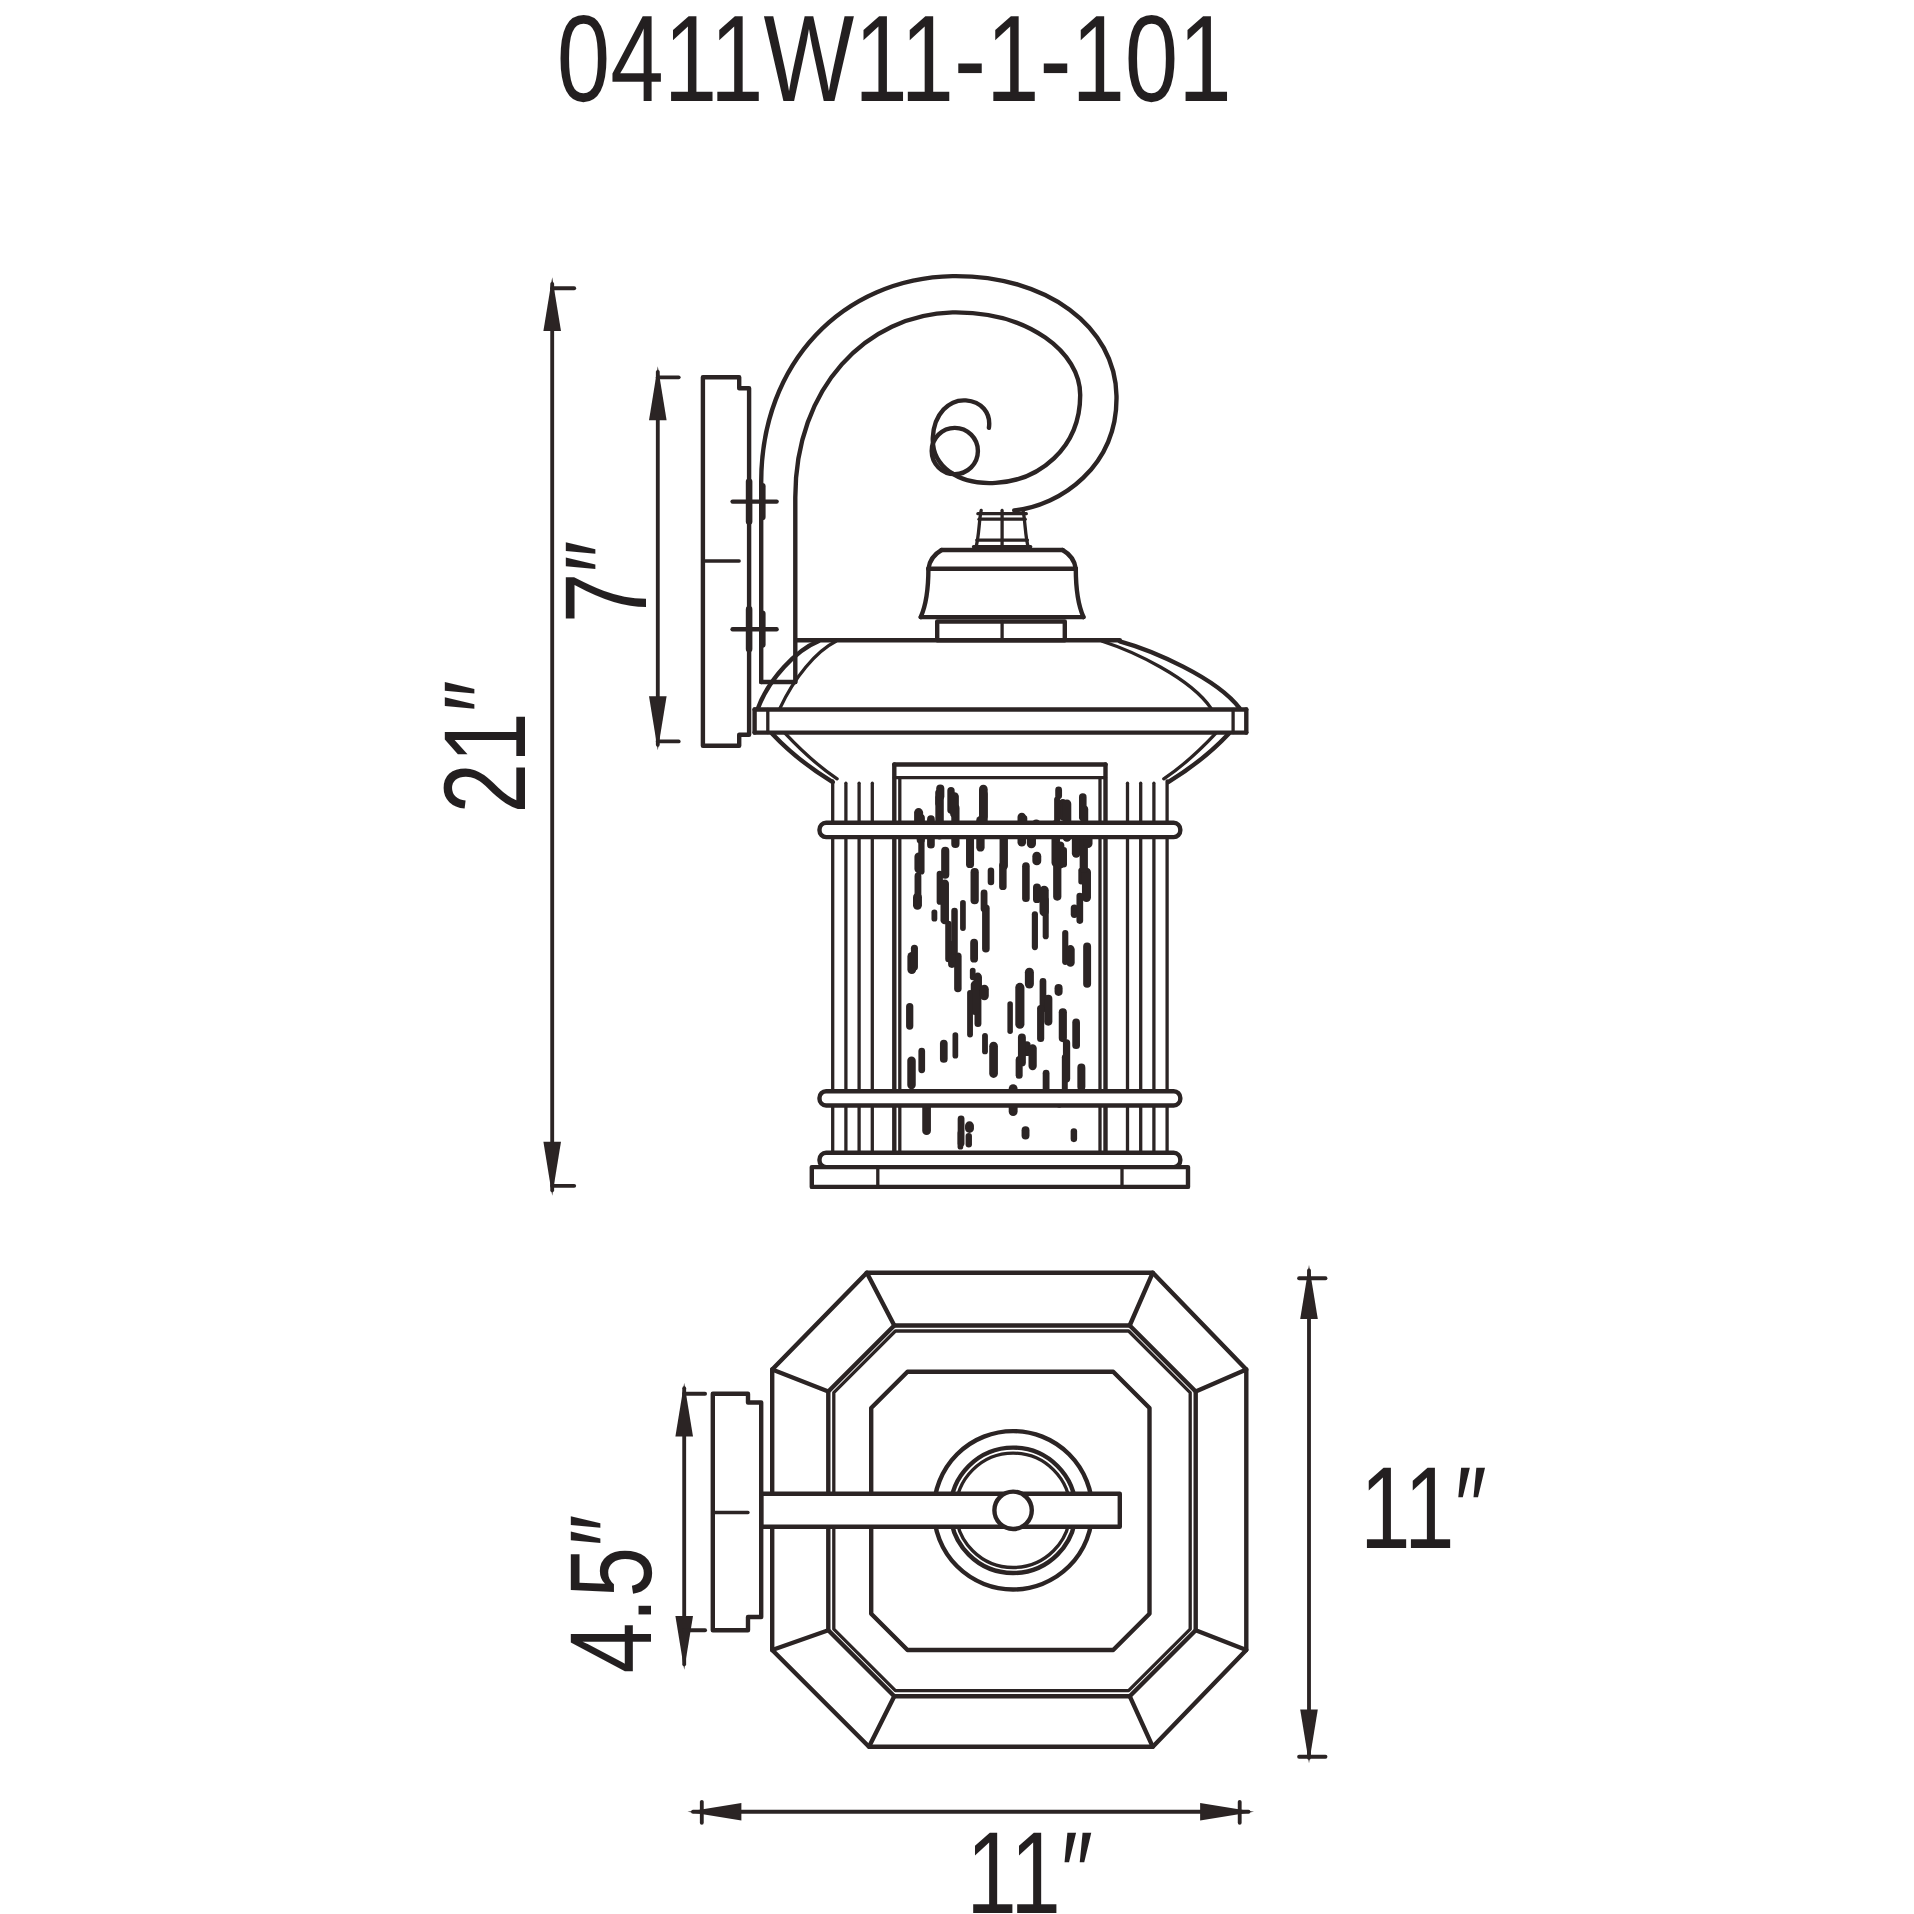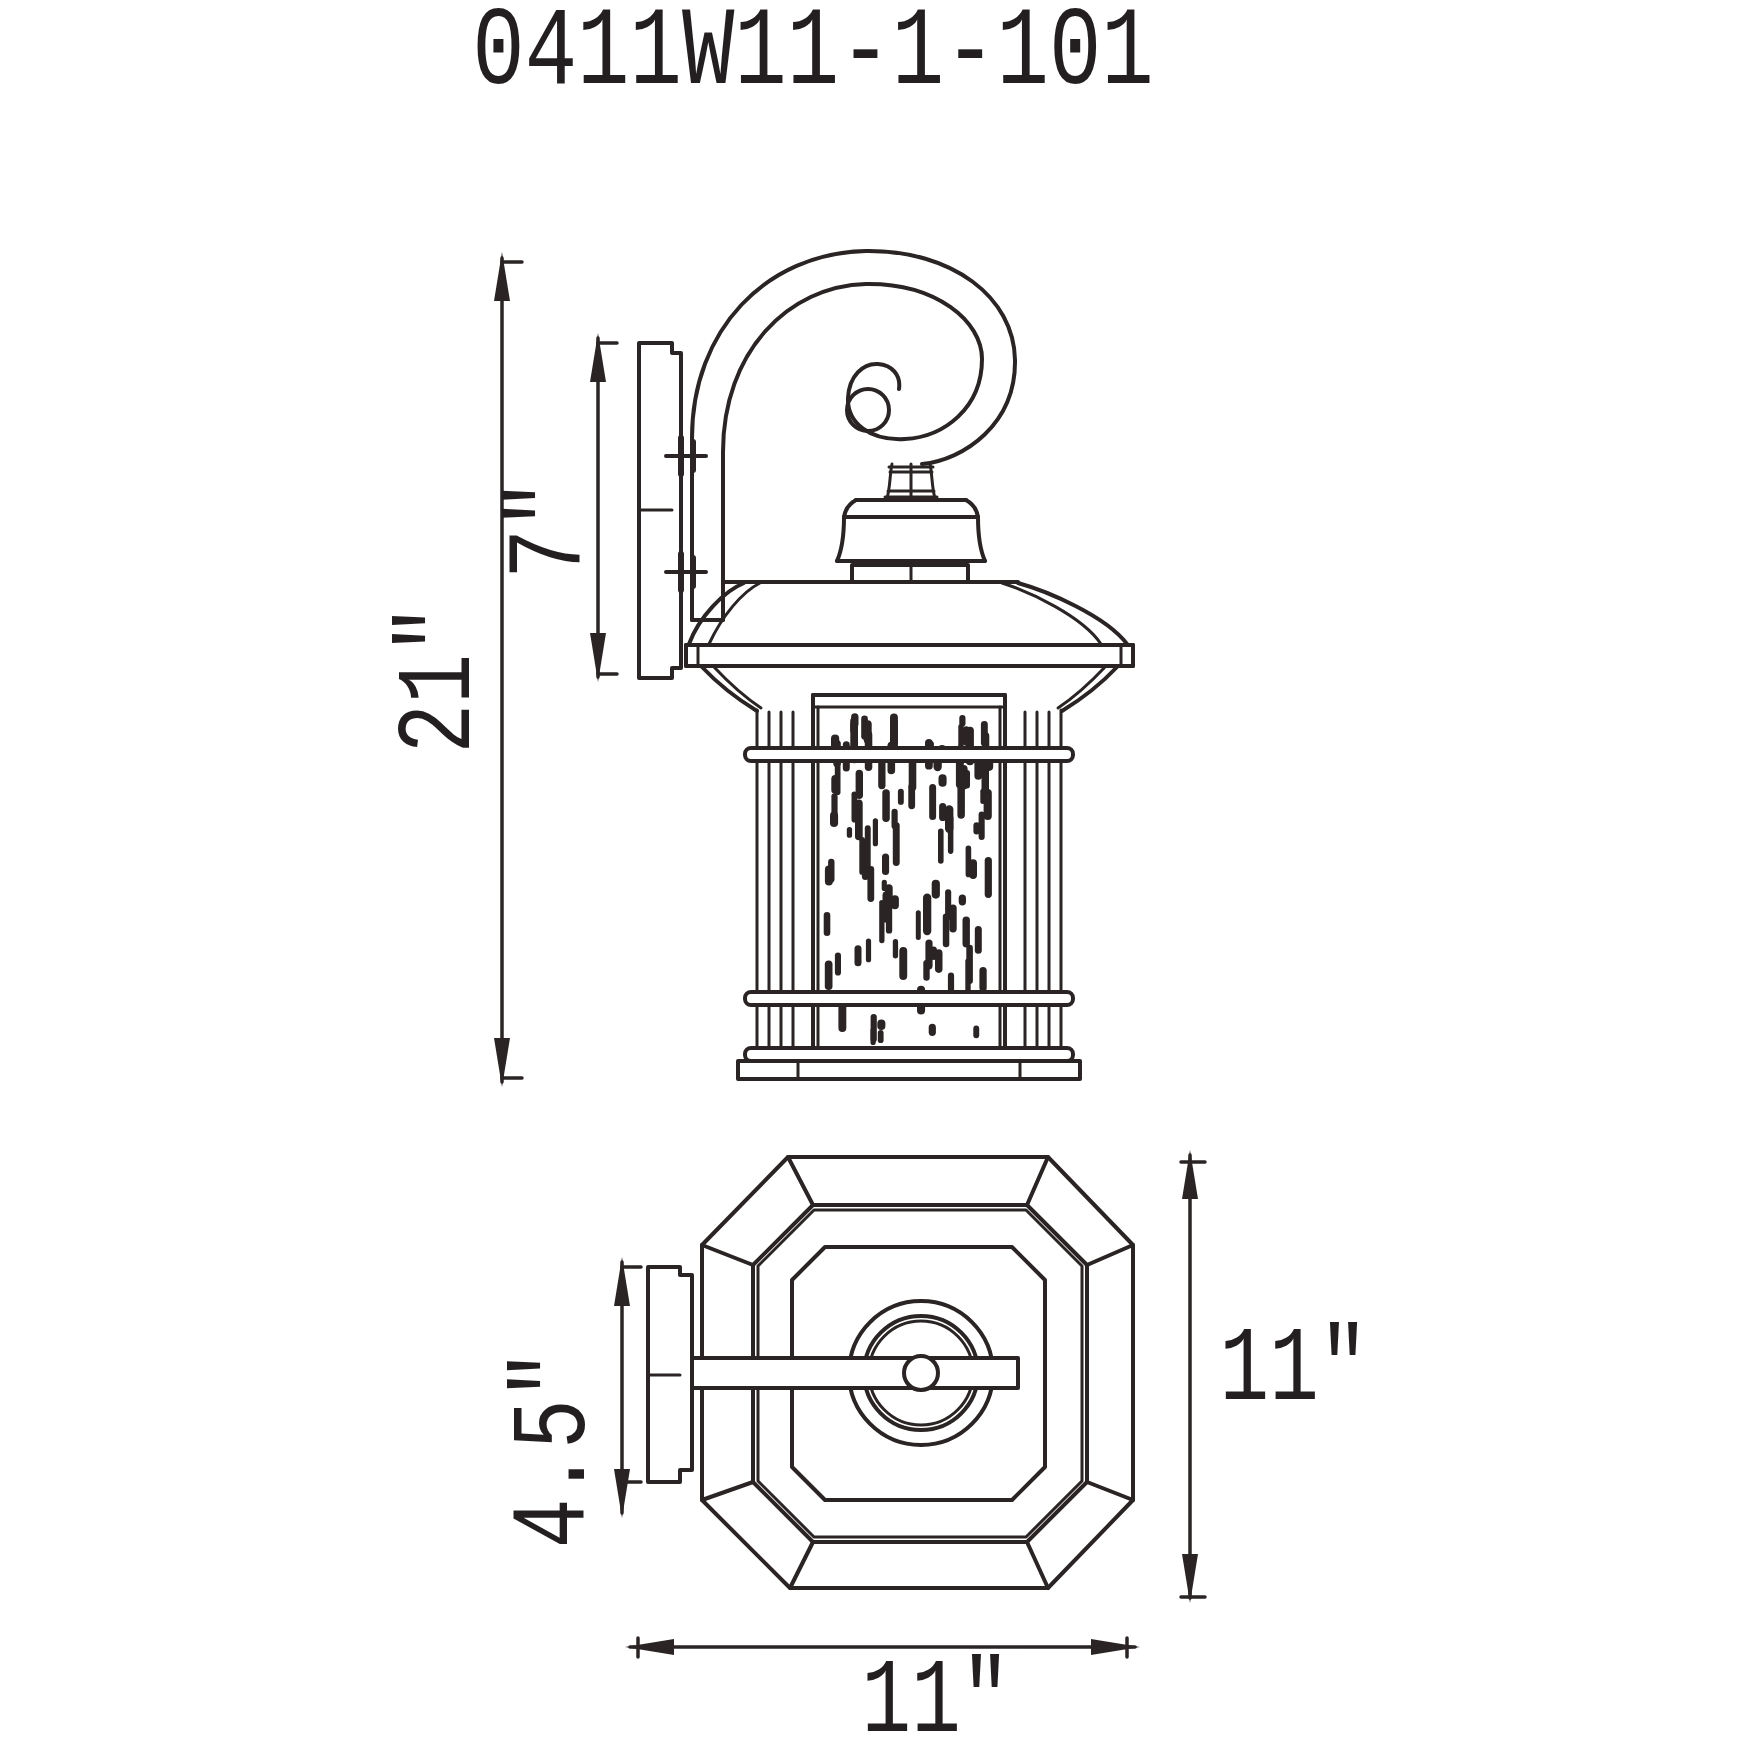--- a/index.html
+++ b/index.html
@@ -3,21 +3,21 @@
 <meta charset="utf-8">
 <style>
   :root{
     --line:#2b2424;
     --text:#231f20;
     --bg:#ffffff;
   }
   html,body{margin:0;padding:0;background:var(--bg);}
   .stage{
     position:relative;width:1740px;height:1740px;background:var(--bg);
-    overflow:hidden;font-family:Liberation Mono, monospace;text-align:center;
+    overflow:hidden;font-family:Liberation Sans, sans-serif;text-align:center;
   }
   svg{position:absolute;left:0;top:0;}
   .lbl{
     position:absolute;color:var(--text);
     display:flex;align-items:center;justify-content:center;
     white-space:nowrap;line-height:1;
   }
   .title{font-size:112px;transform:scaleX(0.78);}
   .dim{font-size:106px;}
   .rot{transform:rotate(-90deg) scaleX(0.78);}

